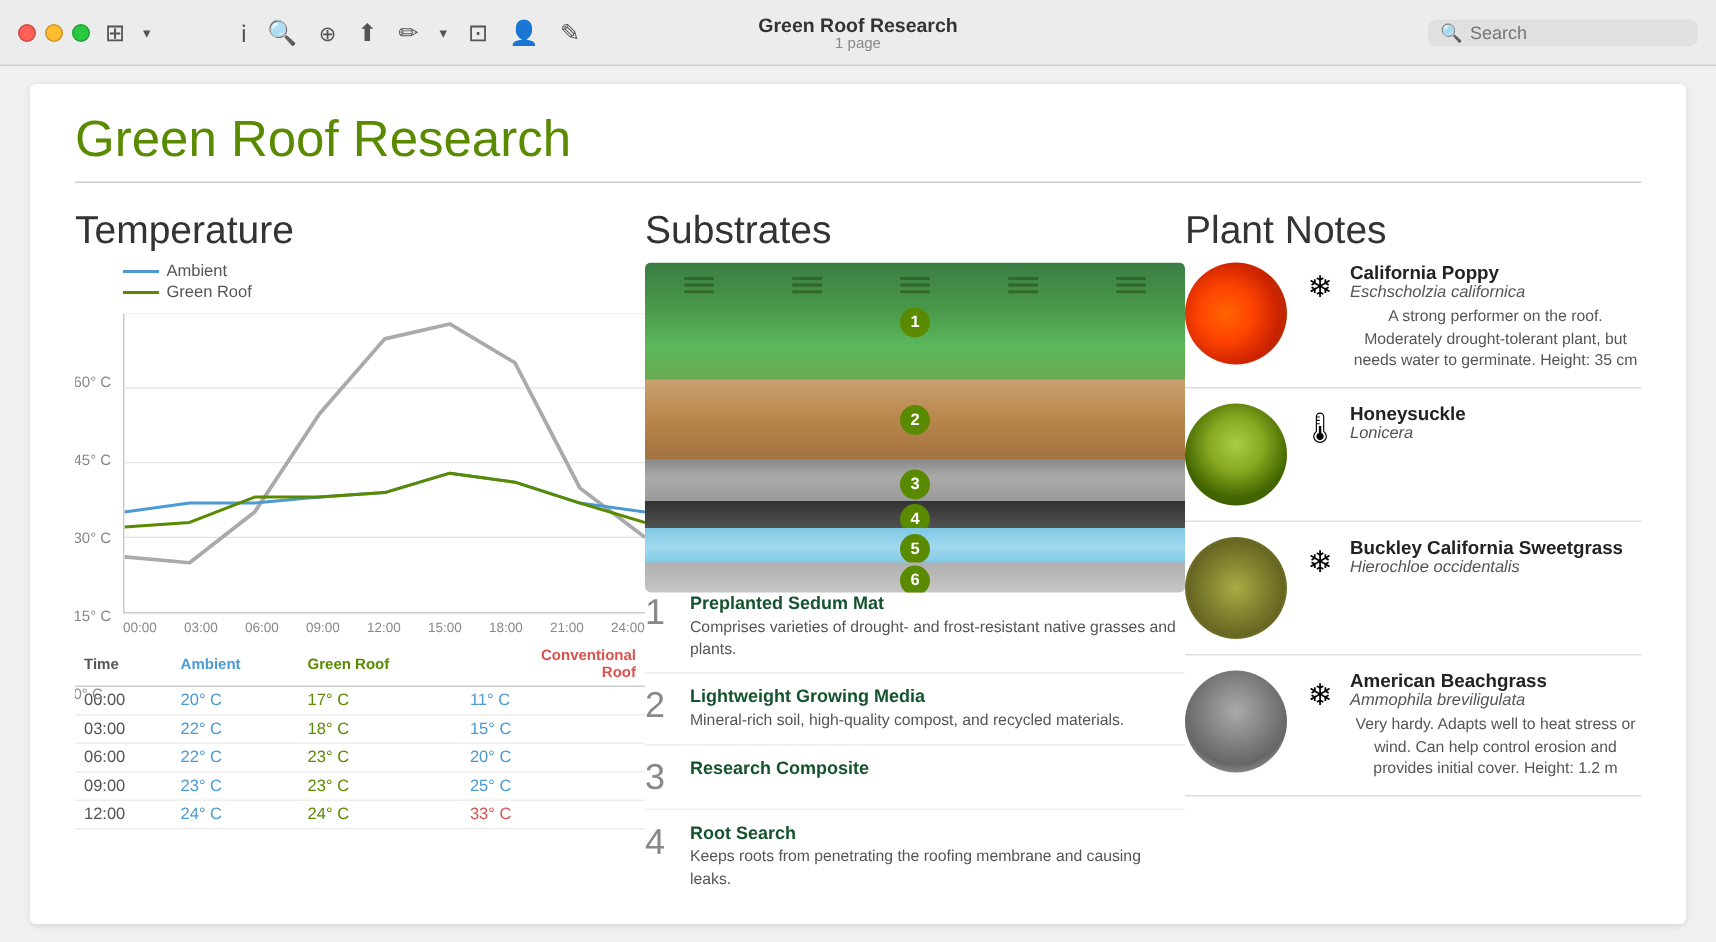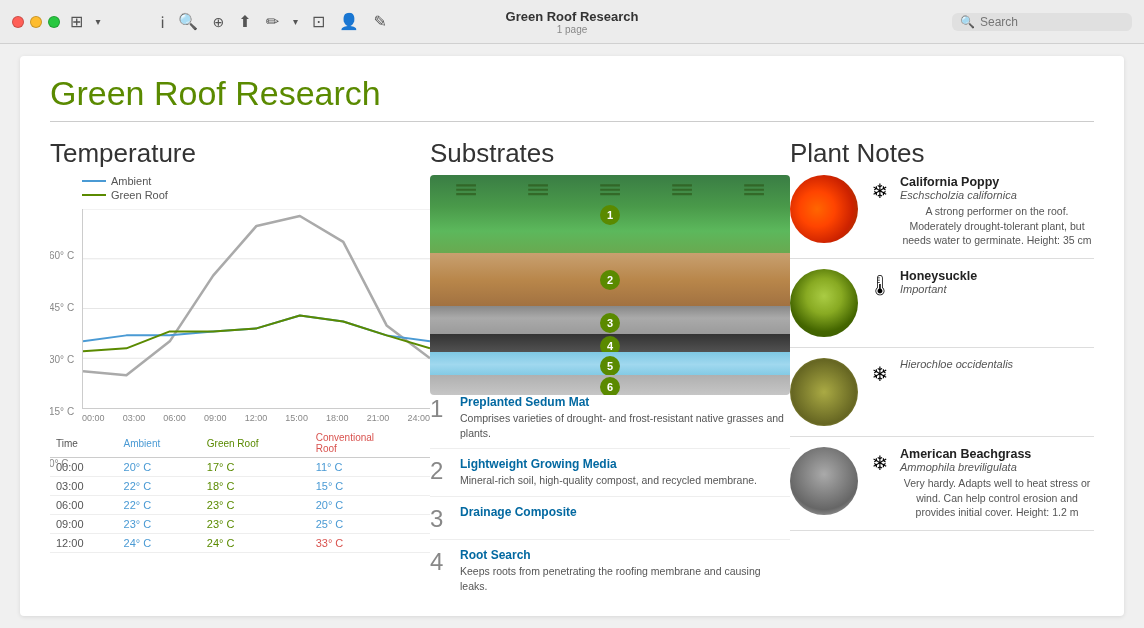--- a/index.html
+++ b/index.html
@@ -180,21 +180,21 @@
     
     .data-table {
       width: 100%;
       border-collapse: collapse;
       font-size: 11px;
       margin-top: 4px;
     }
     .data-table th {
       padding: 3px 6px;
       text-align: left;
-      font-weight: 400;
+      font-weight: 700;
       font-size: 10px;
       border-bottom: 1px solid #ccc;
     }
     .data-table td {
       padding: 3px 6px;
       border-bottom: 1px solid #eee;
     }
     .th-time { color: #555; }
     .th-ambient { color: #4a9ad4; }
     .th-green { color: #5a8a00; }
@@ -274,21 +274,21 @@
     .substrate-num {
       font-size: 24px;
       font-weight: 300;
       color: #888;
       line-height: 1;
       padding-top: 2px;
     }
     .substrate-title {
       font-weight: 700;
       font-size: 12px;
-      color: #0369a1;
+      color: #14532d;
       margin-bottom: 2px;
     }
     .substrate-desc {
       font-size: 10.5px;
       color: #555;
       line-height: 1.4;
     }
 
     
     .plant-section { overflow: hidden; }
@@ -445,21 +445,21 @@
         <span>21:00</span>
         <span>24:00</span>
       </div>
 
       <table class="data-table">
         <thead>
           <tr>
             <th class="th-time">Time</th>
             <th class="th-ambient">Ambient</th>
             <th class="th-green">Green Roof</th>
-            <th class="th-conv" style="">Conventional<br>Roof</th>
+            <th class="th-conv" style="text-align:right;">Conventional<br>Roof</th>
           </tr>
         </thead>
         <tbody id="temp-table-body">
         <tr>
     <td class="td-time">00:00</td>
     <td class="td-ambient">20° C</td>
     <td class="td-green">17° C</td>
     <td class="td-conv">11° C</td>
   </tr>
             <tr>
@@ -528,27 +528,27 @@
     <div class="substrate-num">1</div>
     <div>
       <div class="substrate-title">Preplanted Sedum Mat</div>
       <div class="substrate-desc">Comprises varieties of drought- and frost-resistant native grasses and plants.</div>
     </div>
   </div>
           <div class="substrate-item">
     <div class="substrate-num">2</div>
     <div>
       <div class="substrate-title">Lightweight Growing Media</div>
-      <div class="substrate-desc">Mineral-rich soil, high-quality compost, and recycled membrane.</div>
+      <div class="substrate-desc">Mineral-rich soil, high-quality compost, and recycled materials.</div>
     </div>
   </div>
           <div class="substrate-item">
     <div class="substrate-num">3</div>
     <div>
-      <div class="substrate-title">Drainage Composite</div>
+      <div class="substrate-title">Research Composite</div>
     </div>
   </div>
           <div class="substrate-item">
     <div class="substrate-num">4</div>
     <div>
       <div class="substrate-title">Root Search</div>
       <div class="substrate-desc">Keeps roots from penetrating the roofing membrane and causing leaks.</div>
     </div>
   </div>
         </div>
@@ -564,27 +564,28 @@
       <div class="plant-name">California Poppy</div>
       <div class="plant-latin">Eschscholzia californica</div>
       <div class="plant-desc">A strong performer on the roof. Moderately drought-tolerant plant, but needs water to germinate. Height: 35 cm</div>
     </div>
   </div>
           <div class="plant-item">
     <div class="plant-photo photo-honeysuckle"></div>
     <div class="plant-icon">🌡</div>
     <div>
       <div class="plant-name">Honeysuckle</div>
-      <div class="plant-latin">Important</div>
+      <div class="plant-latin">Lonicera</div>
     </div>
   </div>
           <div class="plant-item">
     <div class="plant-photo photo-sweetgrass"></div>
     <div class="plant-icon">❄</div>
     <div>
+      <div class="plant-name">Buckley California Sweetgrass</div>
       <div class="plant-latin">Hierochloe occidentalis</div>
     </div>
   </div>
           <div class="plant-item">
     <div class="plant-photo photo-beachgrass"></div>
     <div class="plant-icon">❄</div>
     <div>
       <div class="plant-name">American Beachgrass</div>
       <div class="plant-latin">Ammophila breviligulata</div>
       <div class="plant-desc">Very hardy. Adapts well to heat stress or wind. Can help control erosion and provides initial cover. Height: 1.2 m</div>

